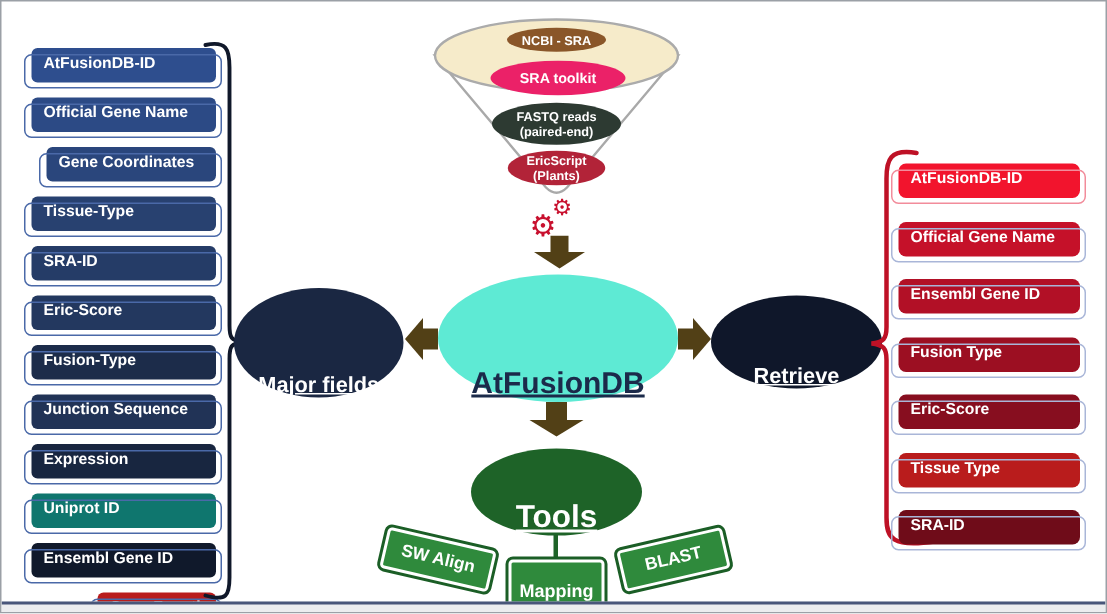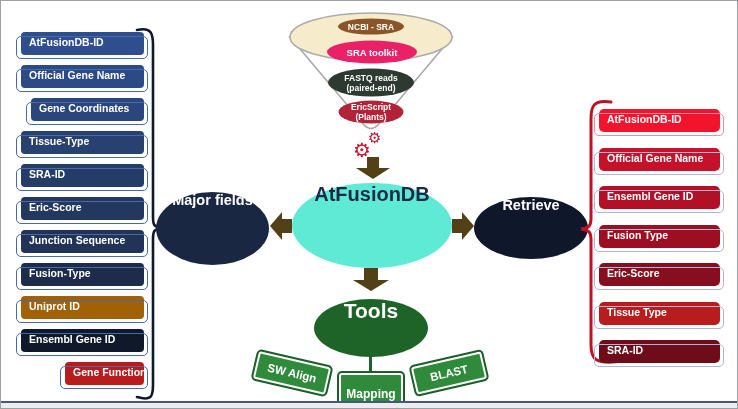--- a/index.html
+++ b/index.html
@@ -22,22 +22,22 @@
   .col-right .fieldbox{margin-bottom:15.5px;border-radius:5px;}
   .fieldbox::before{
     content:"";position:absolute;border-radius:5px;
     left:-5px;right:-4px;top:4px;bottom:-4px;pointer-events:none;
   }
   .col-left .fieldbox::before{border:1.5px solid #4A69A8;}
   .col-right .fieldbox::before{border:1.5px solid #A9B6D8;}
   .col-right .fieldbox:first-child::before{border-color:#F28C9B;}
   
   .ellipse{
-    position:absolute;border-radius:50%;display:flex;align-items:flex-start;justify-content:center;
-    color:#fff;font-weight:bold;text-align:center;
+    position:absolute;border-radius:50%;display:flex;align-items:flex-end;justify-content:center;
+    color:#fff;font-weight:bold;text-align:center;text-decoration:underline;
   }
   .e-major{left:155px;top:191px;width:113px;height:73px;font-size:14.5px;}
   .e-center{left:291px;top:182px;width:160px;height:85px;font-size:20px;color:#1B2A4A;}
   .e-retrieve{left:473px;top:196px;width:114px;height:62px;font-size:14.5px;}
   .e-tools{left:313px;top:298px;width:114px;height:58px;font-size:21px;}
   
   svg text{font-family:"Liberation Sans",sans-serif;font-weight:bold;fill:#fff;text-anchor:middle;}
   .abs{position:absolute;}
   
   .gear{position:absolute;color:#C8102E;font-family:"DejaVu Sans",sans-serif;line-height:1;}
@@ -63,23 +63,24 @@
 
 <div class="stage">
 
   <div class="col col-left">
     <div class="fieldbox" style="background-color: rgb(46, 78, 142);">AtFusionDB-ID</div>
     <div class="fieldbox" style="background-color: rgb(44, 74, 133);">Official Gene Name</div>
     <div class="fieldbox" style="background-color: rgb(42, 70, 124); margin-left: 10px;">Gene Coordinates</div>
     <div class="fieldbox" style="background-color: rgb(40, 65, 112);">Tissue-Type</div>
     <div class="fieldbox" style="background-color: rgb(37, 60, 103);">SRA-ID</div>
     <div class="fieldbox" style="background-color: rgb(35, 56, 95);">Eric-Score</div>
+    <div class="fieldbox" style="background-color: rgb(28, 44, 74);">Fusion-Type</div>
     <div class="fieldbox" style="background-color: rgb(33, 51, 86);">Junction Sequence</div>
-    <div class="fieldbox" style="background-color: rgb(28, 44, 74);">Fusion-Type</div>
-    <div class="fieldbox" style="background-color: #a16207;">Uniprot ID</div>
+    <div class="fieldbox" style="background-color: rgb(24, 38, 64);">Expression</div>
+    <div class="fieldbox" style="background-color: #0f766e;">Uniprot ID</div>
     <div class="fieldbox" style="background-color: rgb(16, 25, 43);">Ensembl Gene ID</div>
     <div class="fieldbox" style="background-color: #b91c1c; margin-left: 44px;">Gene Function</div>
   </div>
 
   <svg class="abs" style="left:130px;top:24px;" width="34" height="378" viewBox="0 0 34 378">
     <path d="M6,5 C20,2 22,8 22,20 L22,192 C22,200 23,202 31,203 C23,204 22,206 22,214 L22,360 C22,372 20,376 6,372" fill="none" stroke-width="2.6" stroke-linecap="round" stroke="#10182A"></path>
   </svg>
 
   <svg class="abs" style="left:278px;top:6px;" width="186" height="128" viewBox="0 0 186 128">
     <path d="M11,30 L85,118 Q92,125 99,118 L173,30 Z" fill="#FFFFFF" stroke="#A9A9A9" stroke-width="1.6"></path>

